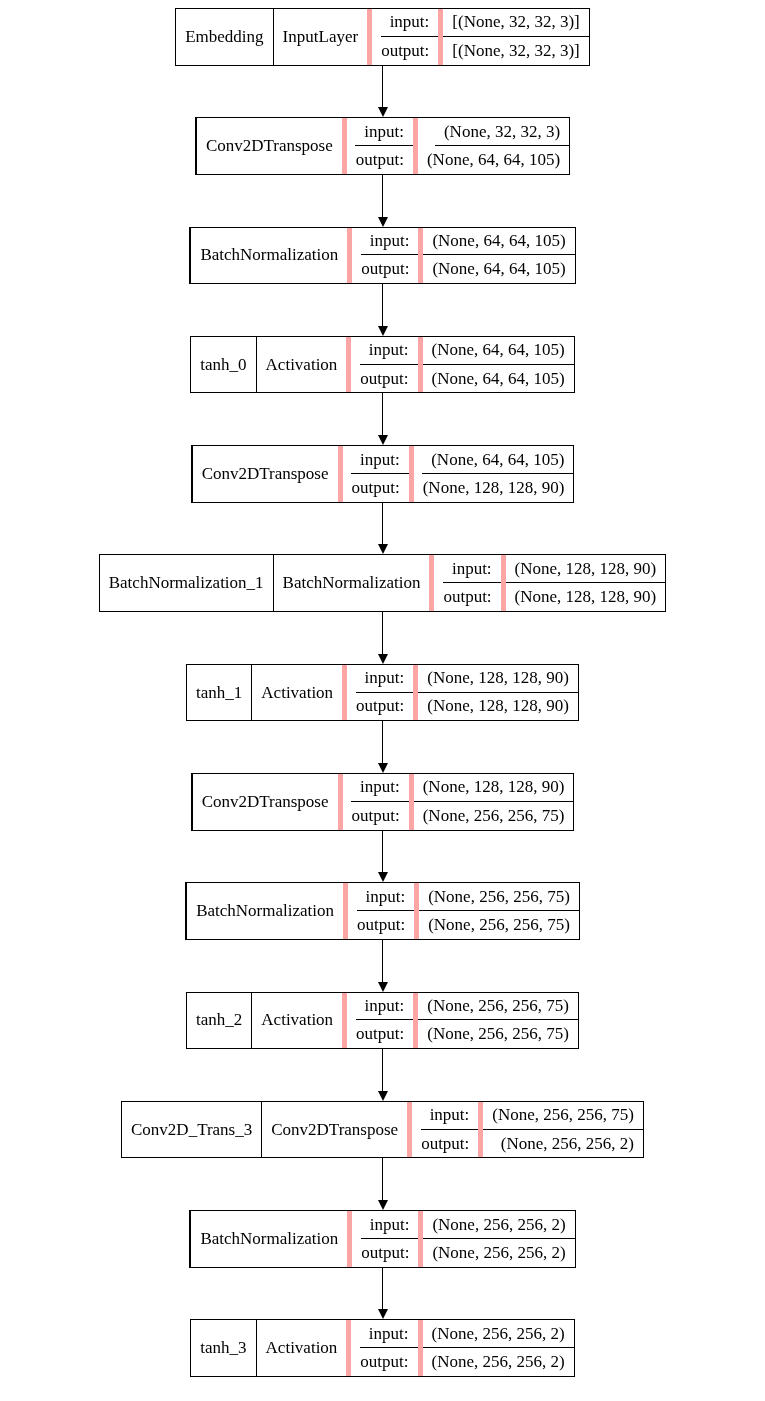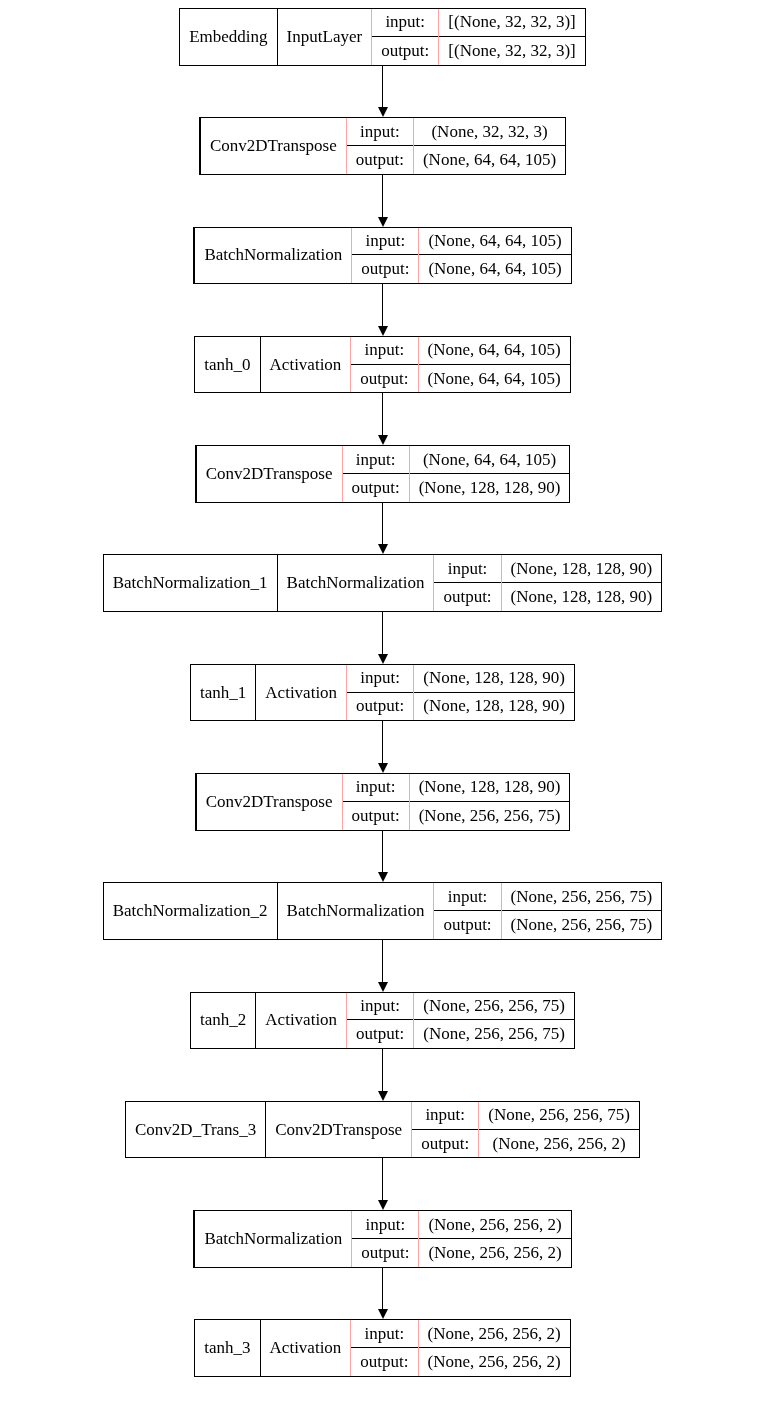--- a/index.html
+++ b/index.html
@@ -37,21 +37,22 @@
     padding: 0 9px;
     box-sizing: border-box;
   }
   .name-cell, .type-cell {
     height: 100%;
   }
   .type-cell { border-left: 1px solid #000000; }
   .io-col, .shape-col {
     display: flex;
     flex-direction: column;
-    border-left: 1px solid #fca5a5;
+    border-left: 5px solid #fca5a5;
+    align-items: flex-end;
   }
   .io-col .cell, .shape-col .cell {
     height: 50%;
   }
   .io-col .cell:first-child,
   .shape-col .cell:first-child {
     border-bottom: 1px solid #000000;
   }
   .arrow {
     height: 52px;
@@ -210,21 +211,20 @@
       <div class="cell">(None, 256, 256, 75)</div>
     </div>
   </div>
 
   <div class="arrow">
     <div class="shaft"></div>
     <div class="head"></div>
   </div>
 
   <div class="node">
-    <div class="cell name-cell">BatchNormalization_2</div>
     <div class="cell type-cell">BatchNormalization</div>
     <div class="io-col">
       <div class="cell">input:</div>
       <div class="cell">output:</div>
     </div>
     <div class="shape-col">
       <div class="cell">(None, 256, 256, 75)</div>
       <div class="cell">(None, 256, 256, 75)</div>
     </div>
   </div>

